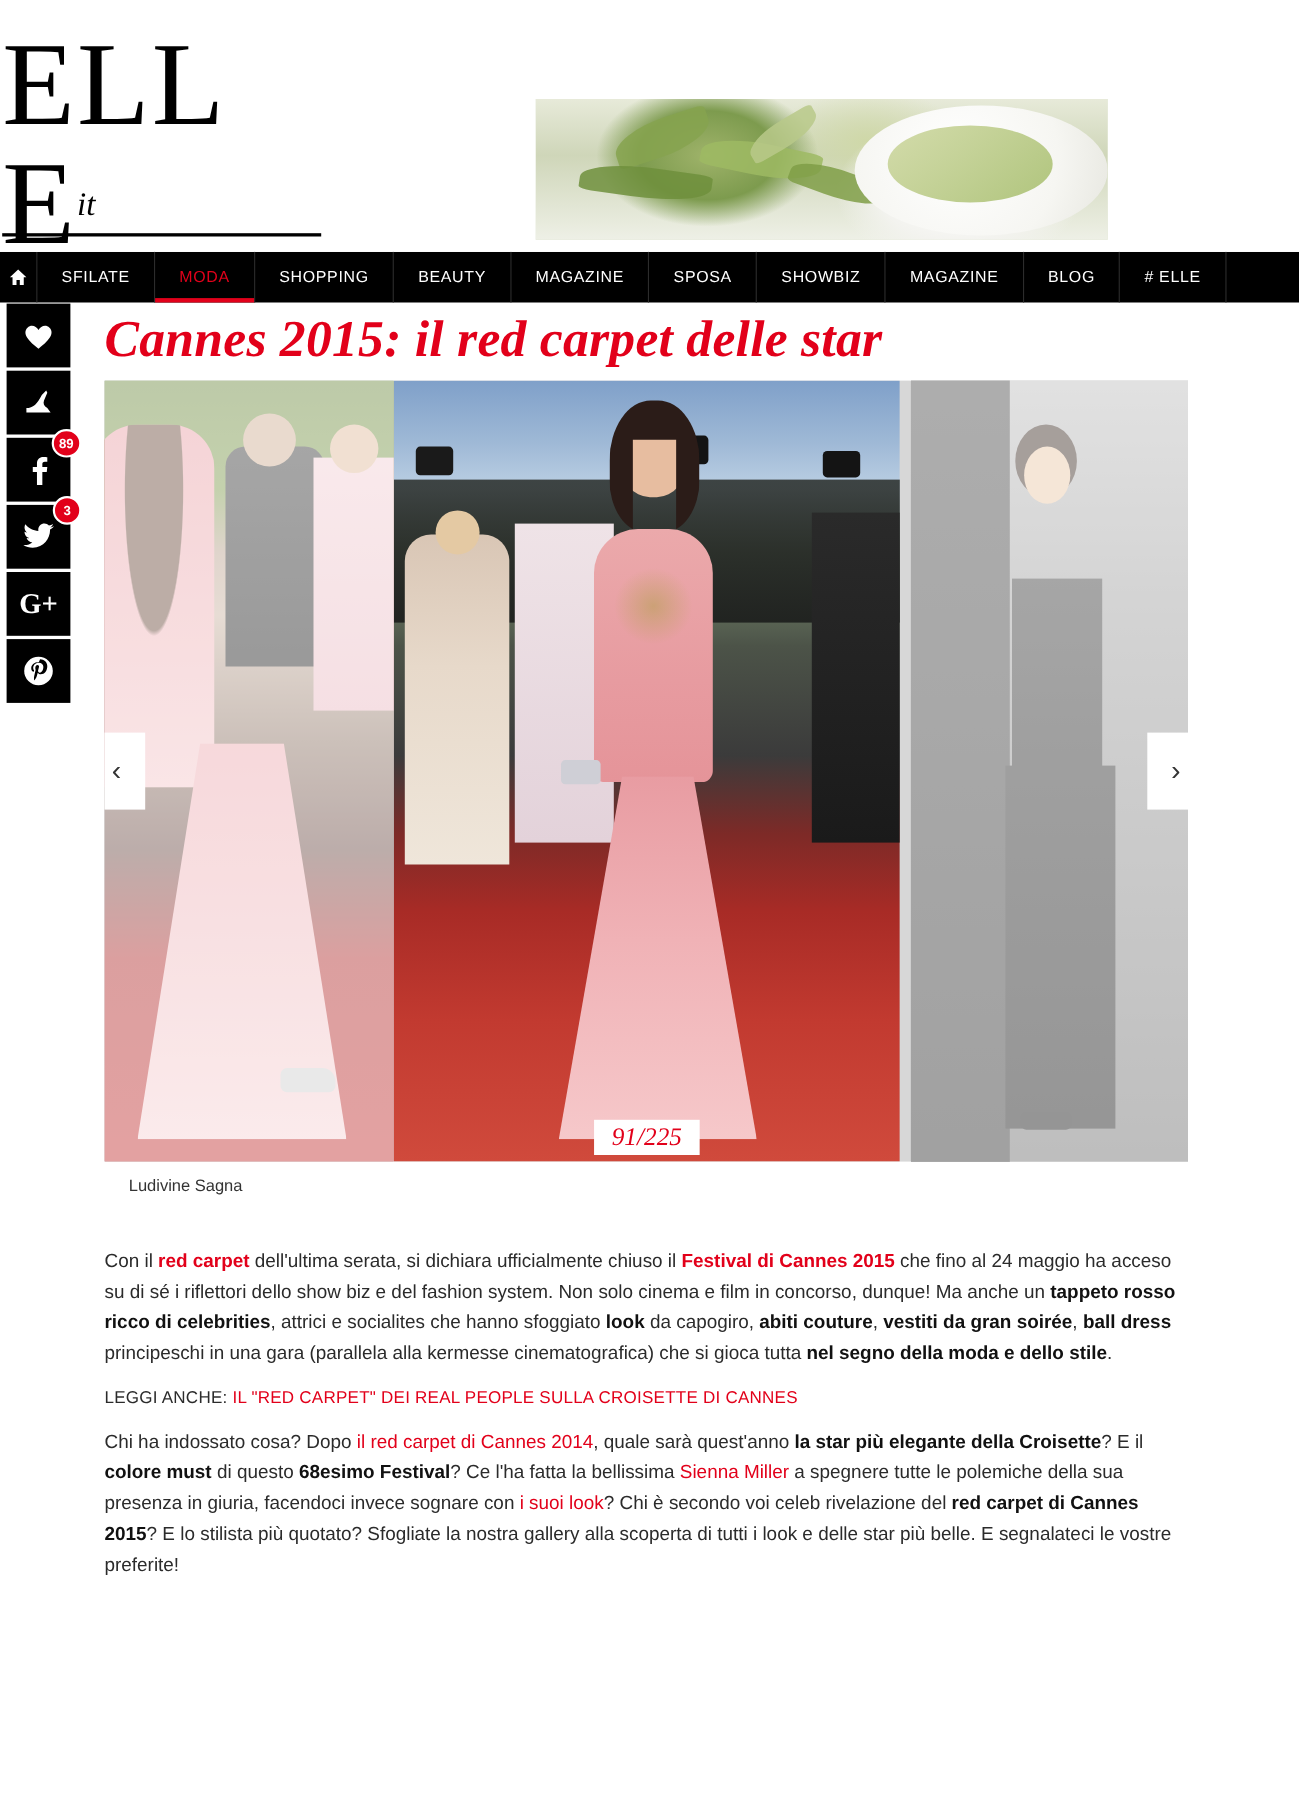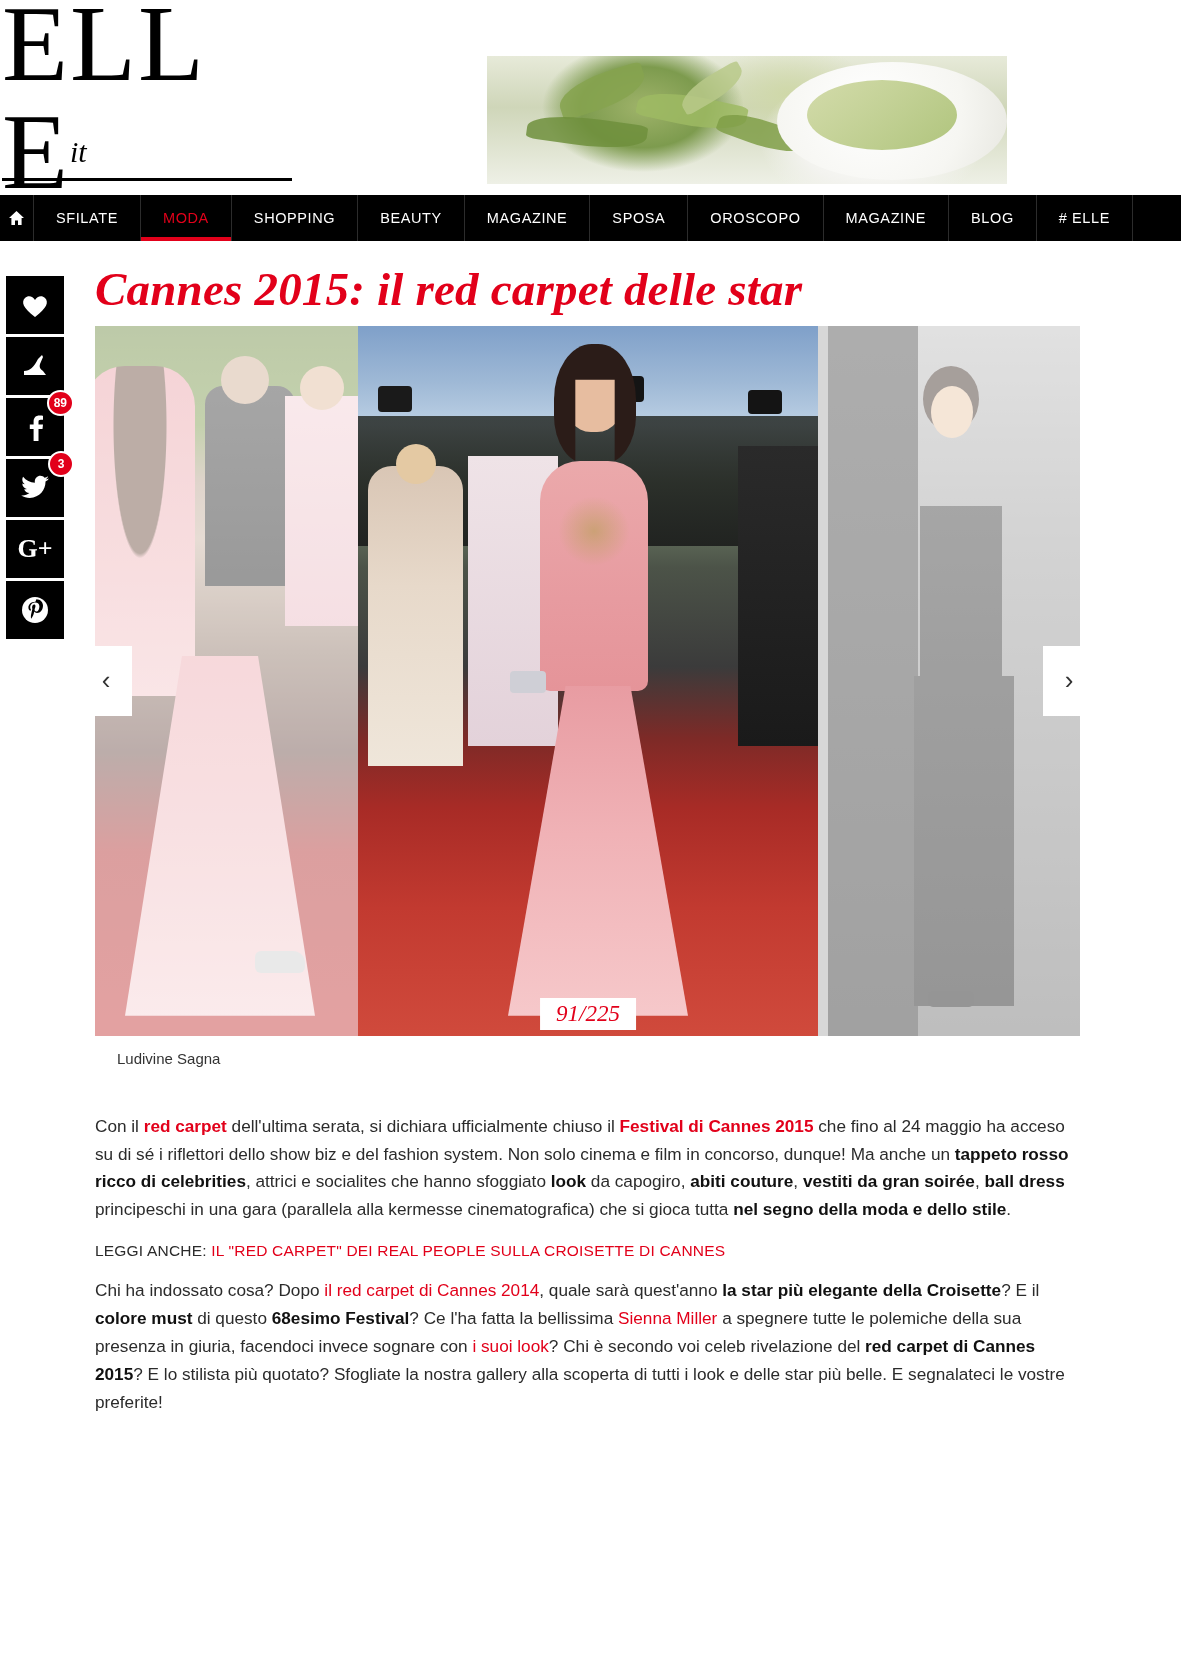--- a/index.html
+++ b/index.html
@@ -15,20 +15,21 @@
   }
 
   
   .header {
     position: relative;
     height: 195px;
     width: 100%;
     background: #ffffff;
     display: flex;
     align-items: stretch;
+    margin-top: 34px;
   }
   .logo-wrap {
     width: 300px;
     display: flex;
     align-items: center;
     justify-content: flex-start;
     padding-left: 0px;
   }
   .logo {
     font-family: "Liberation Serif", serif;
@@ -146,21 +147,21 @@
     align-items: center;
     justify-content: center;
     padding: 0 5px;
     border: 2px solid #fff;
   }
 
   
   .content {
     position: absolute;
     left: 95px;
-    top: 264px;
+    top: 284px;
     width: 1000px;
   }
   h1.title {
     font-family: "Liberation Serif", serif;
     font-style: italic;
     font-weight: bold;
     color: #e2001a;
     font-size: 47px;
     margin: 0 0 10px 0;
     line-height: 1.1;
@@ -316,21 +317,21 @@
   <div class="nav-item rel">
       <span>BEAUTY</span>
     </div>
   <div class="nav-item rel">
       <span>MAGAZINE</span>
     </div>
   <div class="nav-item rel">
       <span>SPOSA</span>
     </div>
   <div class="nav-item rel">
-      <span>OROSCOPO</span>
+      <span>SHOWBIZ</span>
     </div>
   <div class="nav-item rel">
       <span>MAGAZINE</span>
     </div>
   <div class="nav-item rel">
       <span>BLOG</span>
     </div>
   <div class="nav-item rel">
       <span># ELLE</span>
     </div>

